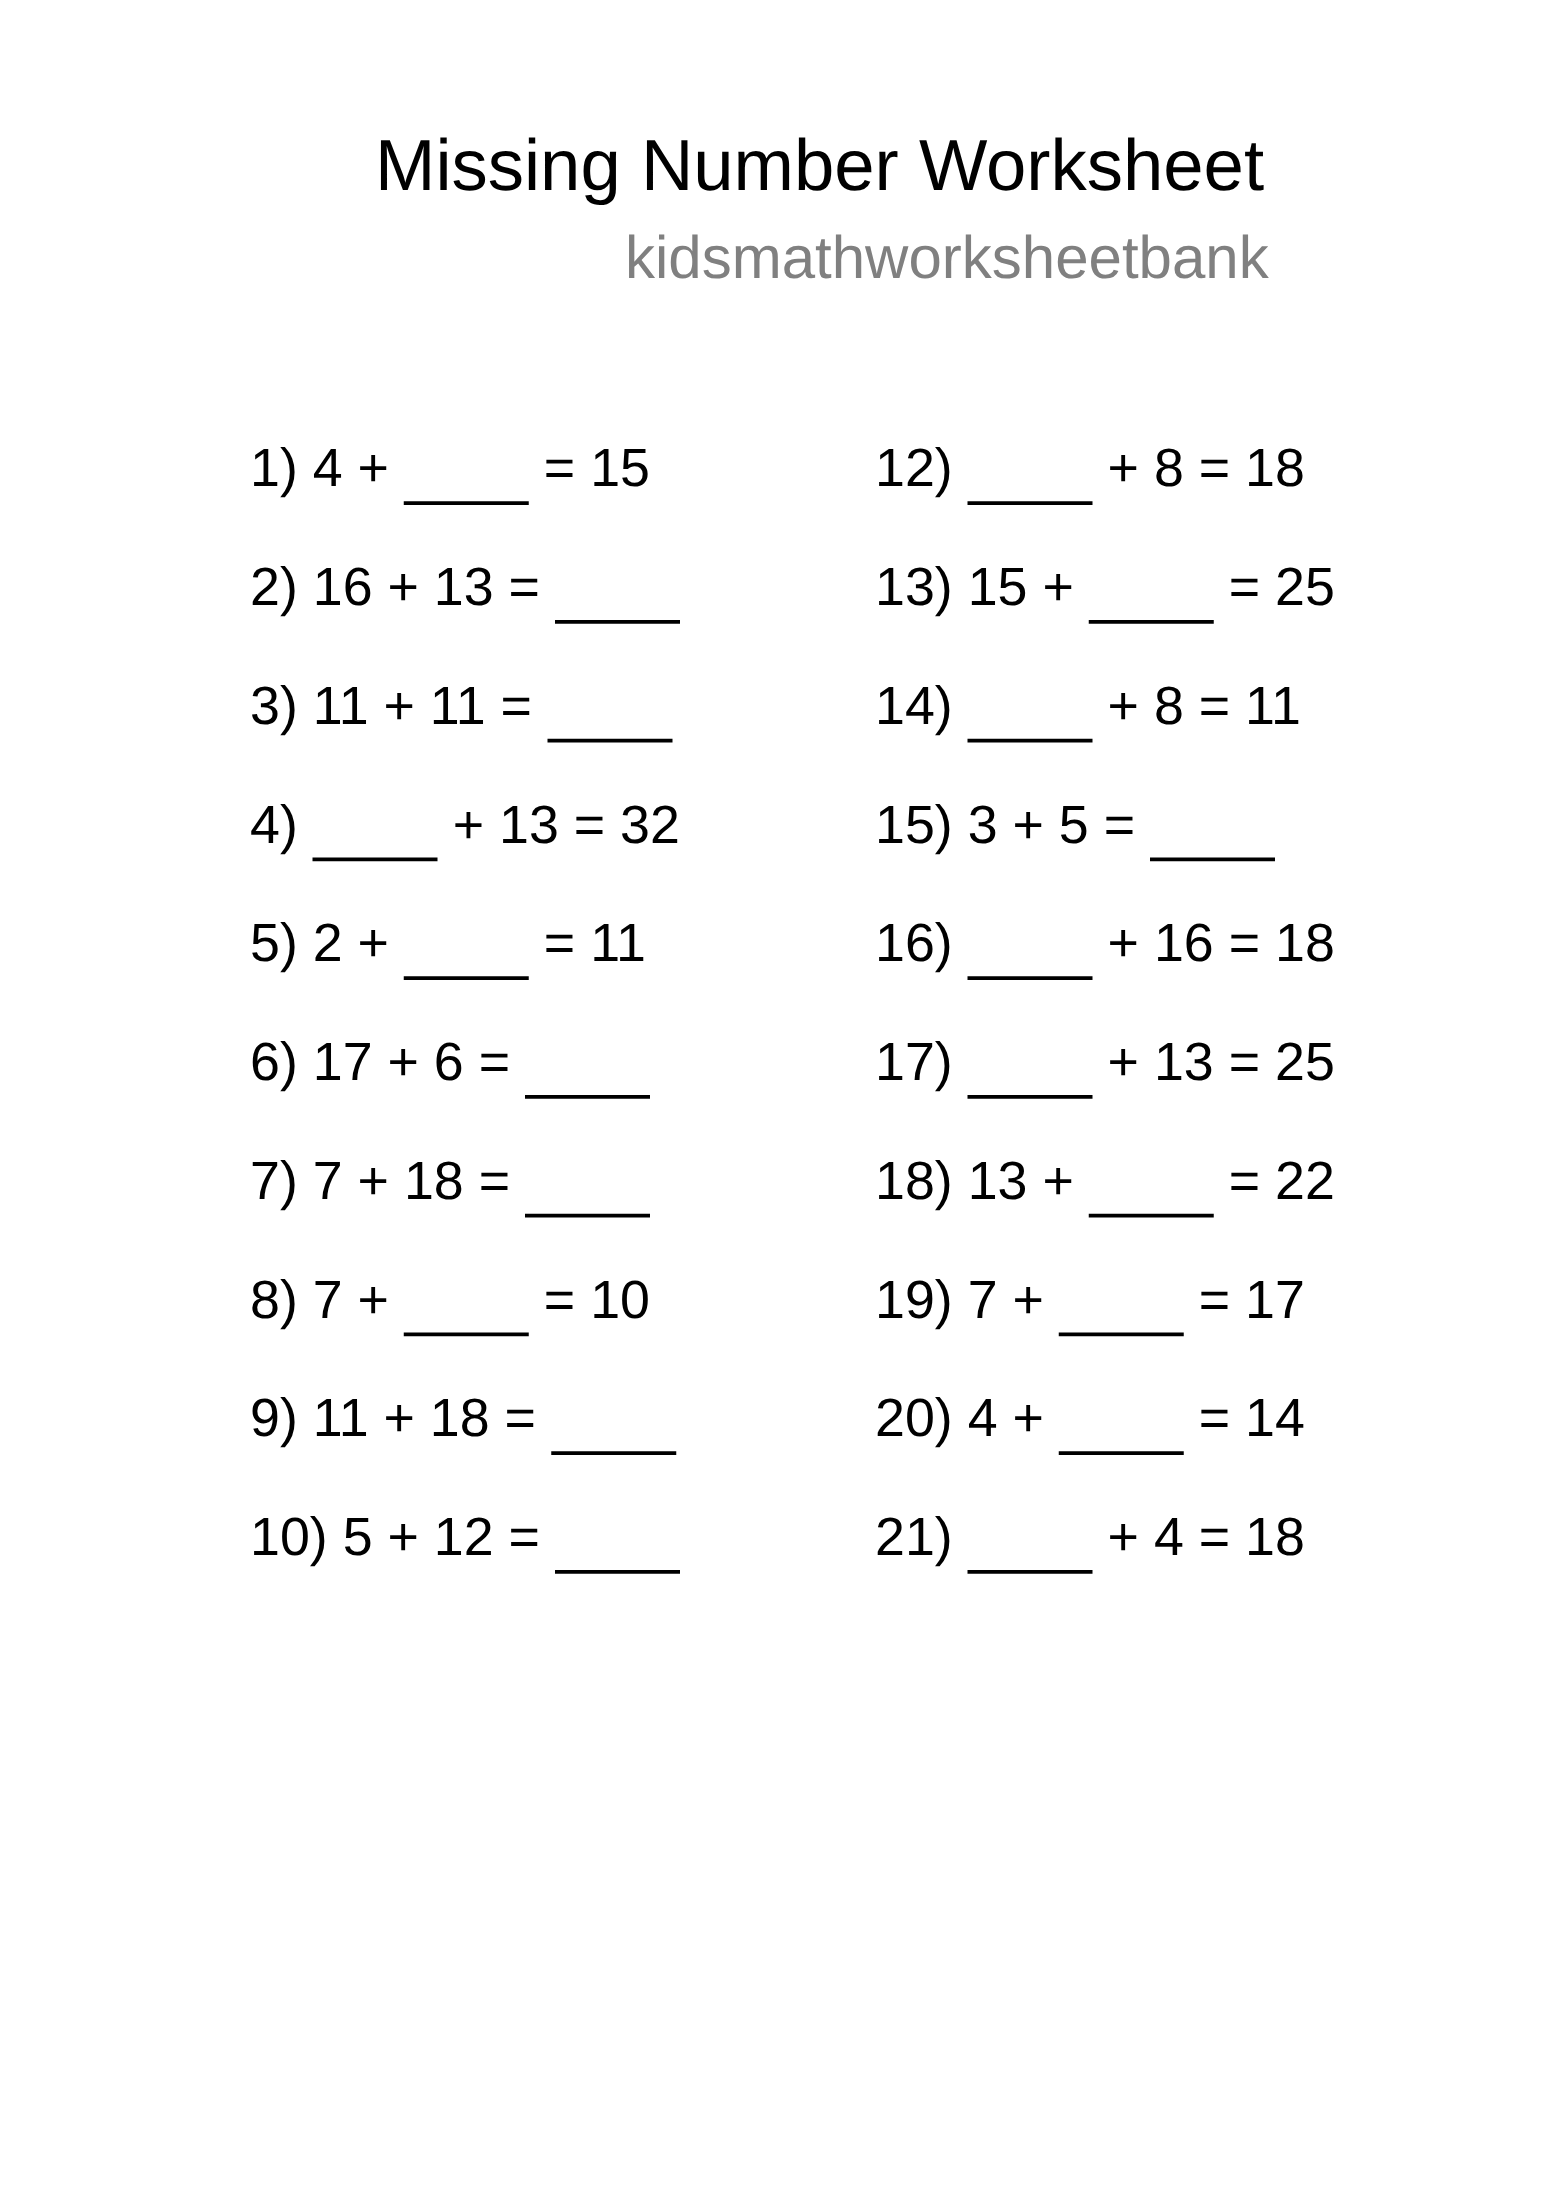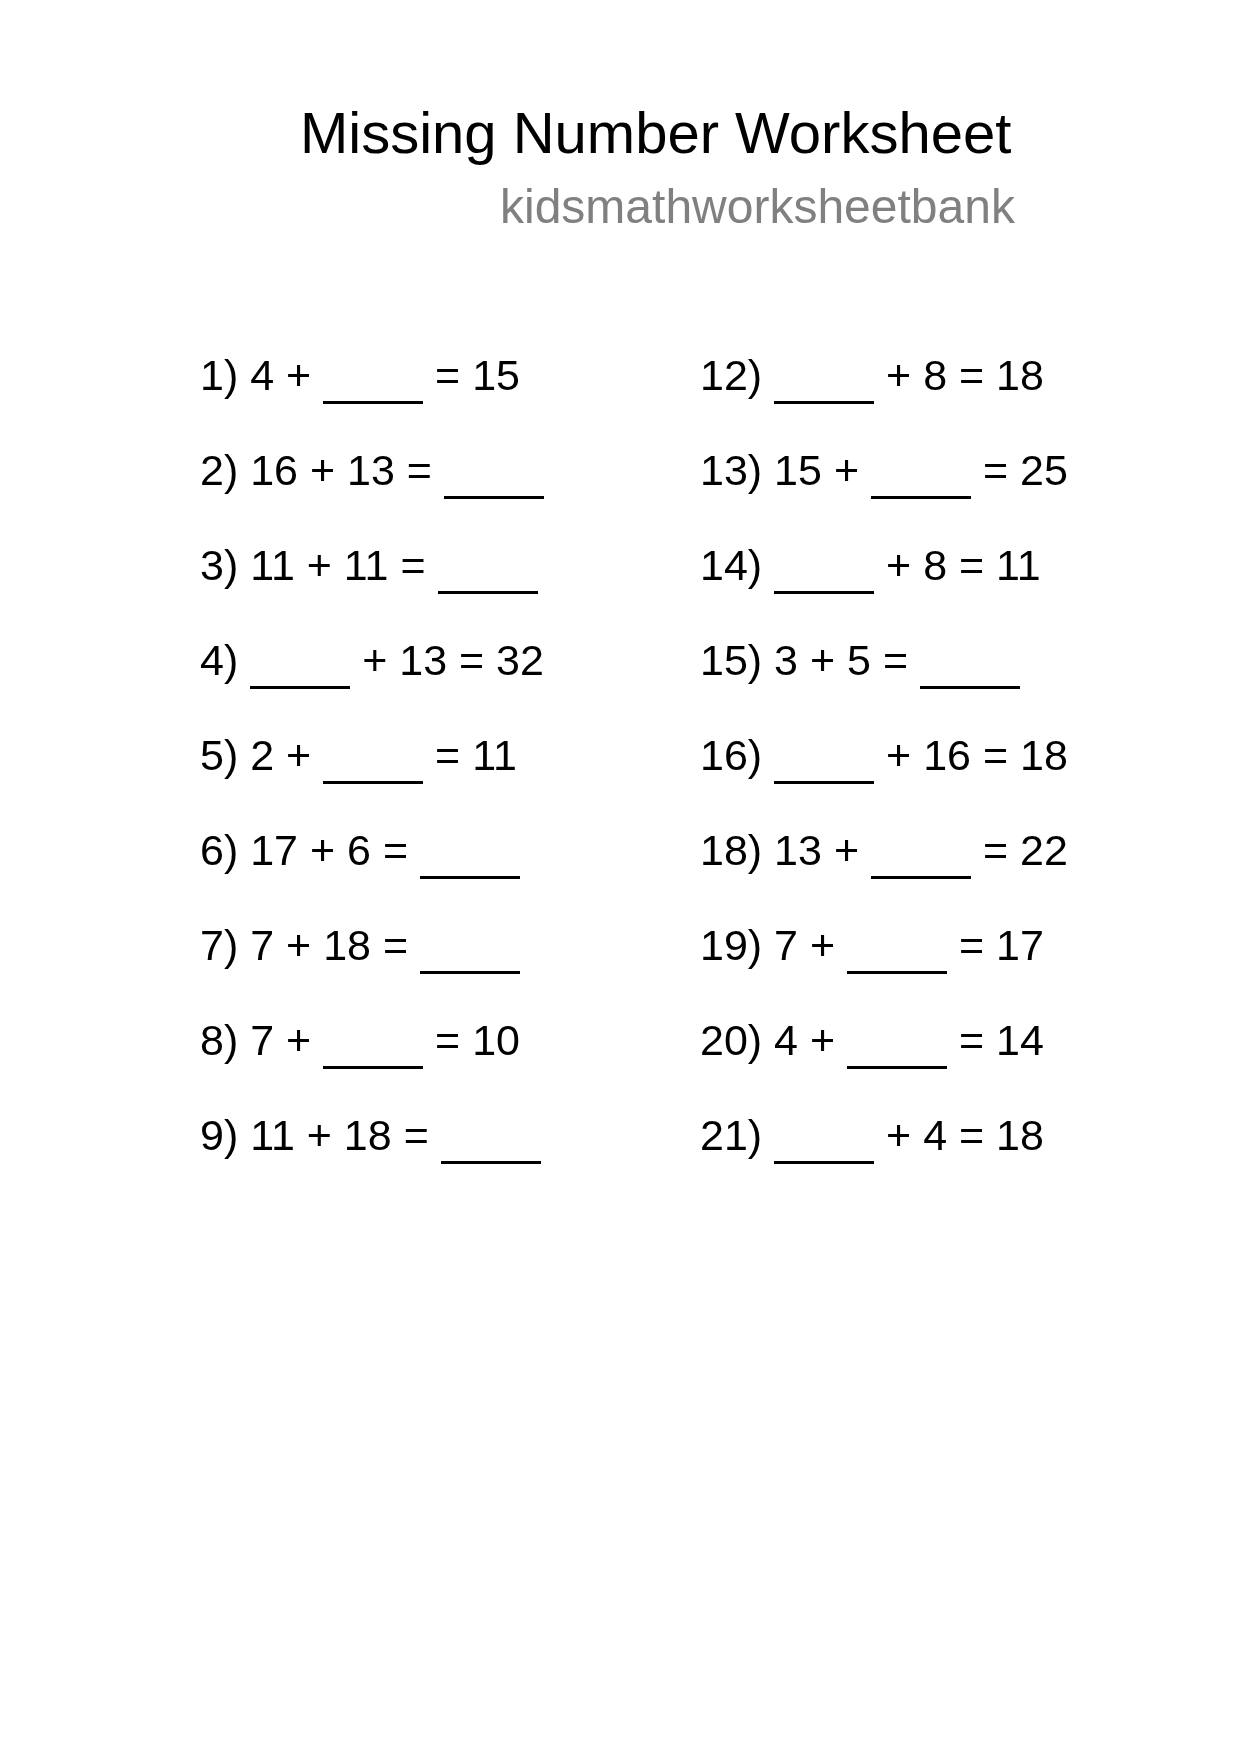--- a/index.html
+++ b/index.html
@@ -73,24 +73,26 @@
 <div class="col left" id="col-left">
     <div class="problem"><span>1)</span> <span>4</span> <span>+</span> <input type="text" class="blank-input" style=""> <span>=</span> <span>15</span></div>
     <div class="problem"><span>2)</span> <span>16</span> <span>+</span> <span>13</span> <span>=</span> <input type="text" class="blank-input" style=""></div>
     <div class="problem"><span>3)</span> <span>11</span> <span>+</span> <span>11</span> <span>=</span> <input type="text" class="blank-input" style=""></div>
     <div class="problem"><span>4)</span> <input type="text" class="blank-input" style=""> <span>+</span> <span>13</span> <span>=</span> <span>32</span></div>
     <div class="problem"><span>5)</span> <span>2</span> <span>+</span> <input type="text" class="blank-input" style=""> <span>=</span> <span>11</span></div>
     <div class="problem"><span>6)</span> <span>17</span> <span>+</span> <span>6</span> <span>=</span> <input type="text" class="blank-input" style=""></div>
     <div class="problem"><span>7)</span> <span>7</span> <span>+</span> <span>18</span> <span>=</span> <input type="text" class="blank-input" style=""></div>
     <div class="problem"><span>8)</span> <span>7</span> <span>+</span> <input type="text" class="blank-input" style=""> <span>=</span> <span>10</span></div>
     <div class="problem"><span>9)</span> <span>11</span> <span>+</span> <span>18</span> <span>=</span> <input type="text" class="blank-input" style=""></div>
+    <div class="problem"><span>10)</span> <span>5</span> <span>+</span> <span>12</span> <span>=</span> <input type="text" class="blank-input" style=""></div>
   </div>
 <div class="col right" id="col-right">
     <div class="problem"><span>12)</span> <input type="text" class="blank-input" style=""> <span>+</span> <span>8</span> <span>=</span> <span>18</span></div>
     <div class="problem"><span>13)</span> <span>15</span> <span>+</span> <input type="text" class="blank-input" style=""> <span>=</span> <span>25</span></div>
     <div class="problem"><span>14)</span> <input type="text" class="blank-input" style=""> <span>+</span> <span>8</span> <span>=</span> <span>11</span></div>
     <div class="problem"><span>15)</span> <span>3</span> <span>+</span> <span>5</span> <span>=</span> <input type="text" class="blank-input" style=""></div>
     <div class="problem"><span>16)</span> <input type="text" class="blank-input" style=""> <span>+</span> <span>16</span> <span>=</span> <span>18</span></div>
+    <div class="problem"><span>17)</span> <input type="text" class="blank-input" style=""> <span>+</span> <span>13</span> <span>=</span> <span>25</span></div>
     <div class="problem"><span>18)</span> <span>13</span> <span>+</span> <input type="text" class="blank-input" style=""> <span>=</span> <span>22</span></div>
     <div class="problem"><span>19)</span> <span>7</span> <span>+</span> <input type="text" class="blank-input" style=""> <span>=</span> <span>17</span></div>
     <div class="problem"><span>20)</span> <span>4</span> <span>+</span> <input type="text" class="blank-input" style=""> <span>=</span> <span>14</span></div>
     <div class="problem"><span>21)</span> <input type="text" class="blank-input" style=""> <span>+</span> <span>4</span> <span>=</span> <span>18</span></div>
   </div>
 
 </body></html>

